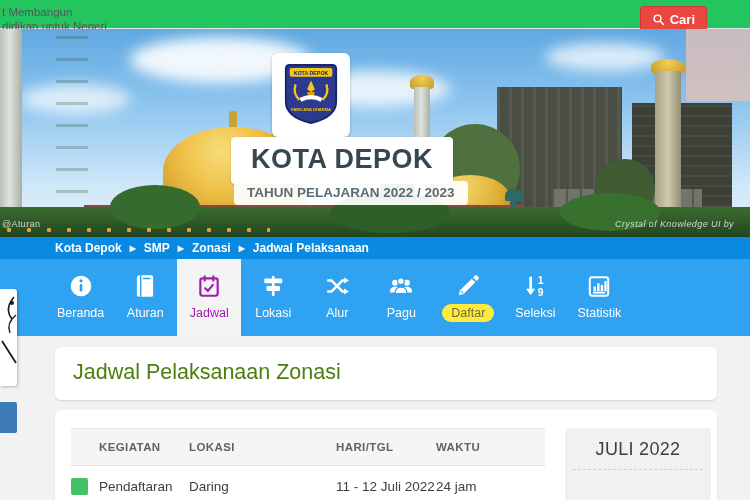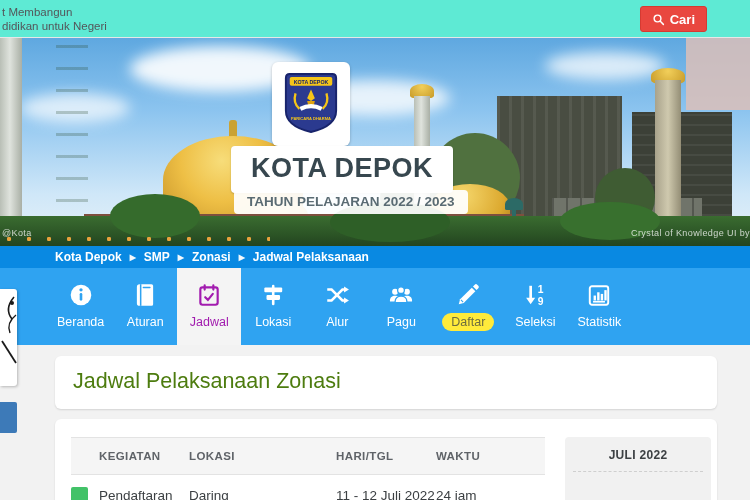--- a/index.html
+++ b/index.html
@@ -1,20 +1,20 @@
 <!DOCTYPE html>
 <html><head>
 <meta charset="utf-8">
 <style>
   * { margin:0; padding:0; box-sizing:border-box; }
   html,body { width:750px; height:500px; overflow:hidden; }
   body { font-family:"Liberation Sans", sans-serif; background:#f2f2f2; position:relative; }
 
   
-  .topbar { position:relative; height:38px; background:#5eead4; border-bottom:1px solid #e7e7e7; }
+  .topbar { position:relative; height:29px; background:#22c55e; border-bottom:1px solid #e7e7e7; }
   .tagline { position:absolute; left:2px; top:5px; font-size:11.5px; line-height:14px; color:#54565a; white-space:nowrap; }
   .search-btn { position:absolute; right:43px; top:6px; height:26px; display:flex; align-items:center; gap:5px;
     background:#e9473f; border:1px solid #d63a32; border-radius:3px; padding:0 11px; color:#fff;
     font-size:13px; font-weight:bold; cursor:pointer; }
 
   
   .hero { position:relative; height:208px; overflow:hidden; background:linear-gradient(180deg,#5fa8e0 0%,#8cc4ef 35%,#cfe7f8 75%,#e8f2f9 100%); }
   .hero * { position:absolute; }
   .cloud { background:#fff; border-radius:50%; filter:blur(7px); opacity:.9; }
   .c1 { left:130px; top:8px;  width:180px; height:46px; }
@@ -53,21 +53,21 @@
   .foliage { left:0; right:0; bottom:0; height:30px;
     background:linear-gradient(180deg,#3a6c30 0%,#2c5526 60%,#234420 100%); }
   .bush { border-radius:50%; }
   .b1 { left:110px; bottom:8px; width:90px; height:44px; background:#356b2c; }
   .b2 { left:330px; bottom:4px; width:120px; height:40px; background:#2e5f27; }
   .b3 { left:560px; bottom:6px; width:100px; height:38px; background:#38702e; }
   .flowers { left:0; bottom:0; width:270px; height:14px;
     background-image:radial-gradient(circle 3px at 9px 7px,#e8a23c 70%,transparent 72%); background-size:20px 12px; }
   .watermark { bottom:8px; font-size:9px; color:rgba(255,255,255,.75); letter-spacing:.4px; white-space:nowrap; }
   .wm-left { left:2px; }
-  .wm-right { right:0; }
+  .wm-right { right:16px;font-style:italic; }
   .logo-card { left:272px; top:24px; width:78px; height:84px; background:#fff; border-radius:6px;
     box-shadow:0 1px 3px rgba(0,0,0,.25); display:flex; align-items:center; justify-content:center; }
   .hero-title-box { left:231px; top:108px; background:#fff; border-radius:4px; padding:7px 20px 9px;
     box-shadow:0 1px 2px rgba(0,0,0,.2); }
   .hero-title { position:static; font-size:27px; font-weight:bold; letter-spacing:.5px; color:#37474f; white-space:nowrap; }
   .hero-sub-box { left:234px; top:152px; background:rgba(255,255,255,.93); border-radius:4px; padding:4px 13px 5px; }
   .hero-sub { position:static; font-size:13.5px; font-weight:bold; color:#5a6b73; white-space:nowrap; }
 
   
   .breadcrumb { height:22px; background:#0989e2; display:flex; align-items:center; padding-left:55px;
@@ -91,21 +91,21 @@
   .page-title { font-size:21.5px; color:#4d7c0f; font-weight:500; }
   .page-desc { margin-top:6px; font-size:13px; color:#5f6368; }
   .card-body { margin-top:10px; height:220px; display:flex; padding:18px 6px 0 16px; }
   .tbl { width:474px; }
   .tbl-row { display:grid; grid-template-columns:28px 90px 147px 100px 1fr; align-items:center; }
   .tbl-header { height:38px; background:#f5f5f5; border-top:1px solid #e3e3e3; border-bottom:1px solid #e3e3e3;
     font-size:11.5px; font-weight:bold; color:#5f6368; letter-spacing:.4px; }
   .tbl-data { margin-top:12px; font-size:13.5px; color:#3c4043; }
   .marker { width:17px; height:17px; border-radius:2px; }
   .cal { width:146px; margin-left:auto; background:#f1f1f1; border-radius:4px; padding:11px 0 12px; height:190px; }
-  .cal-title { text-align:center; font-size:12px; font-weight:bold; color:#3c4043; letter-spacing:.3px; }
+  .cal-title { text-align:center; font-size:18px; font-weight:normal; color:#3c4043; letter-spacing:.3px; }
   .cal-divider { border:none; border-top:1px dashed #cfcfcf; margin:9px 8px 10px; }
 
   
   .fw-card { position:absolute; left:0; top:289px; width:17px; height:97px; background:#fff;
     border-radius:0 3px 3px 0; box-shadow:1px 1px 3px rgba(0,0,0,.25); z-index:5; overflow:hidden; }
   .fw-btn { position:absolute; left:0; top:402px; width:17px; height:31px; background:#3d7ab8;
     border-radius:0 2px 2px 0; z-index:5; cursor:pointer; }
 </style>
 </head>
 <body>
@@ -148,21 +148,21 @@
   <div class="dome-s2"></div>
   <div class="facade"></div>
   <div class="lamp-head"></div>
   <div class="lamp-pole"></div>
   <div class="foliage"></div>
   <div class="bush b1"></div>
   <div class="bush b2"></div>
   <div class="bush b3"></div>
   <div class="flowers"></div>
 
-  <div class="watermark wm-left">@Kota</div>
+  <div class="watermark wm-left">@Aturan</div>
   <div class="watermark wm-right">Crystal of Knowledge UI by</div>
 
   <div class="logo-card">
     <svg viewBox="0 0 60 66" width="58" height="64">
       <path d="M4 6 q0-4 4-4 h44 q4 0 4 4 v34 c0 13-13 19-26 22 C17 59 4 53 4 40 Z" fill="#2b3a8f" stroke="#18246b" stroke-width="2"></path>
       <rect x="8" y="5" width="44" height="9" rx="2" fill="#f5c518"></rect>
       <text x="30" y="12" font-size="5.5" font-weight="bold" text-anchor="middle" fill="#18246b" font-family="Liberation Sans, sans-serif">KOTA DEPOK</text>
       <path d="M30 18 l4 9 -4 3 -4-3 Z" fill="#f5c518"></path>
       <path d="M26 30 h8 l-1 4 h-6 Z" fill="#e0a312"></path>
       <path d="M18 36 q12-6 24 0 l-2 4 q-10-5 -20 0 Z" fill="#fff"></path>

